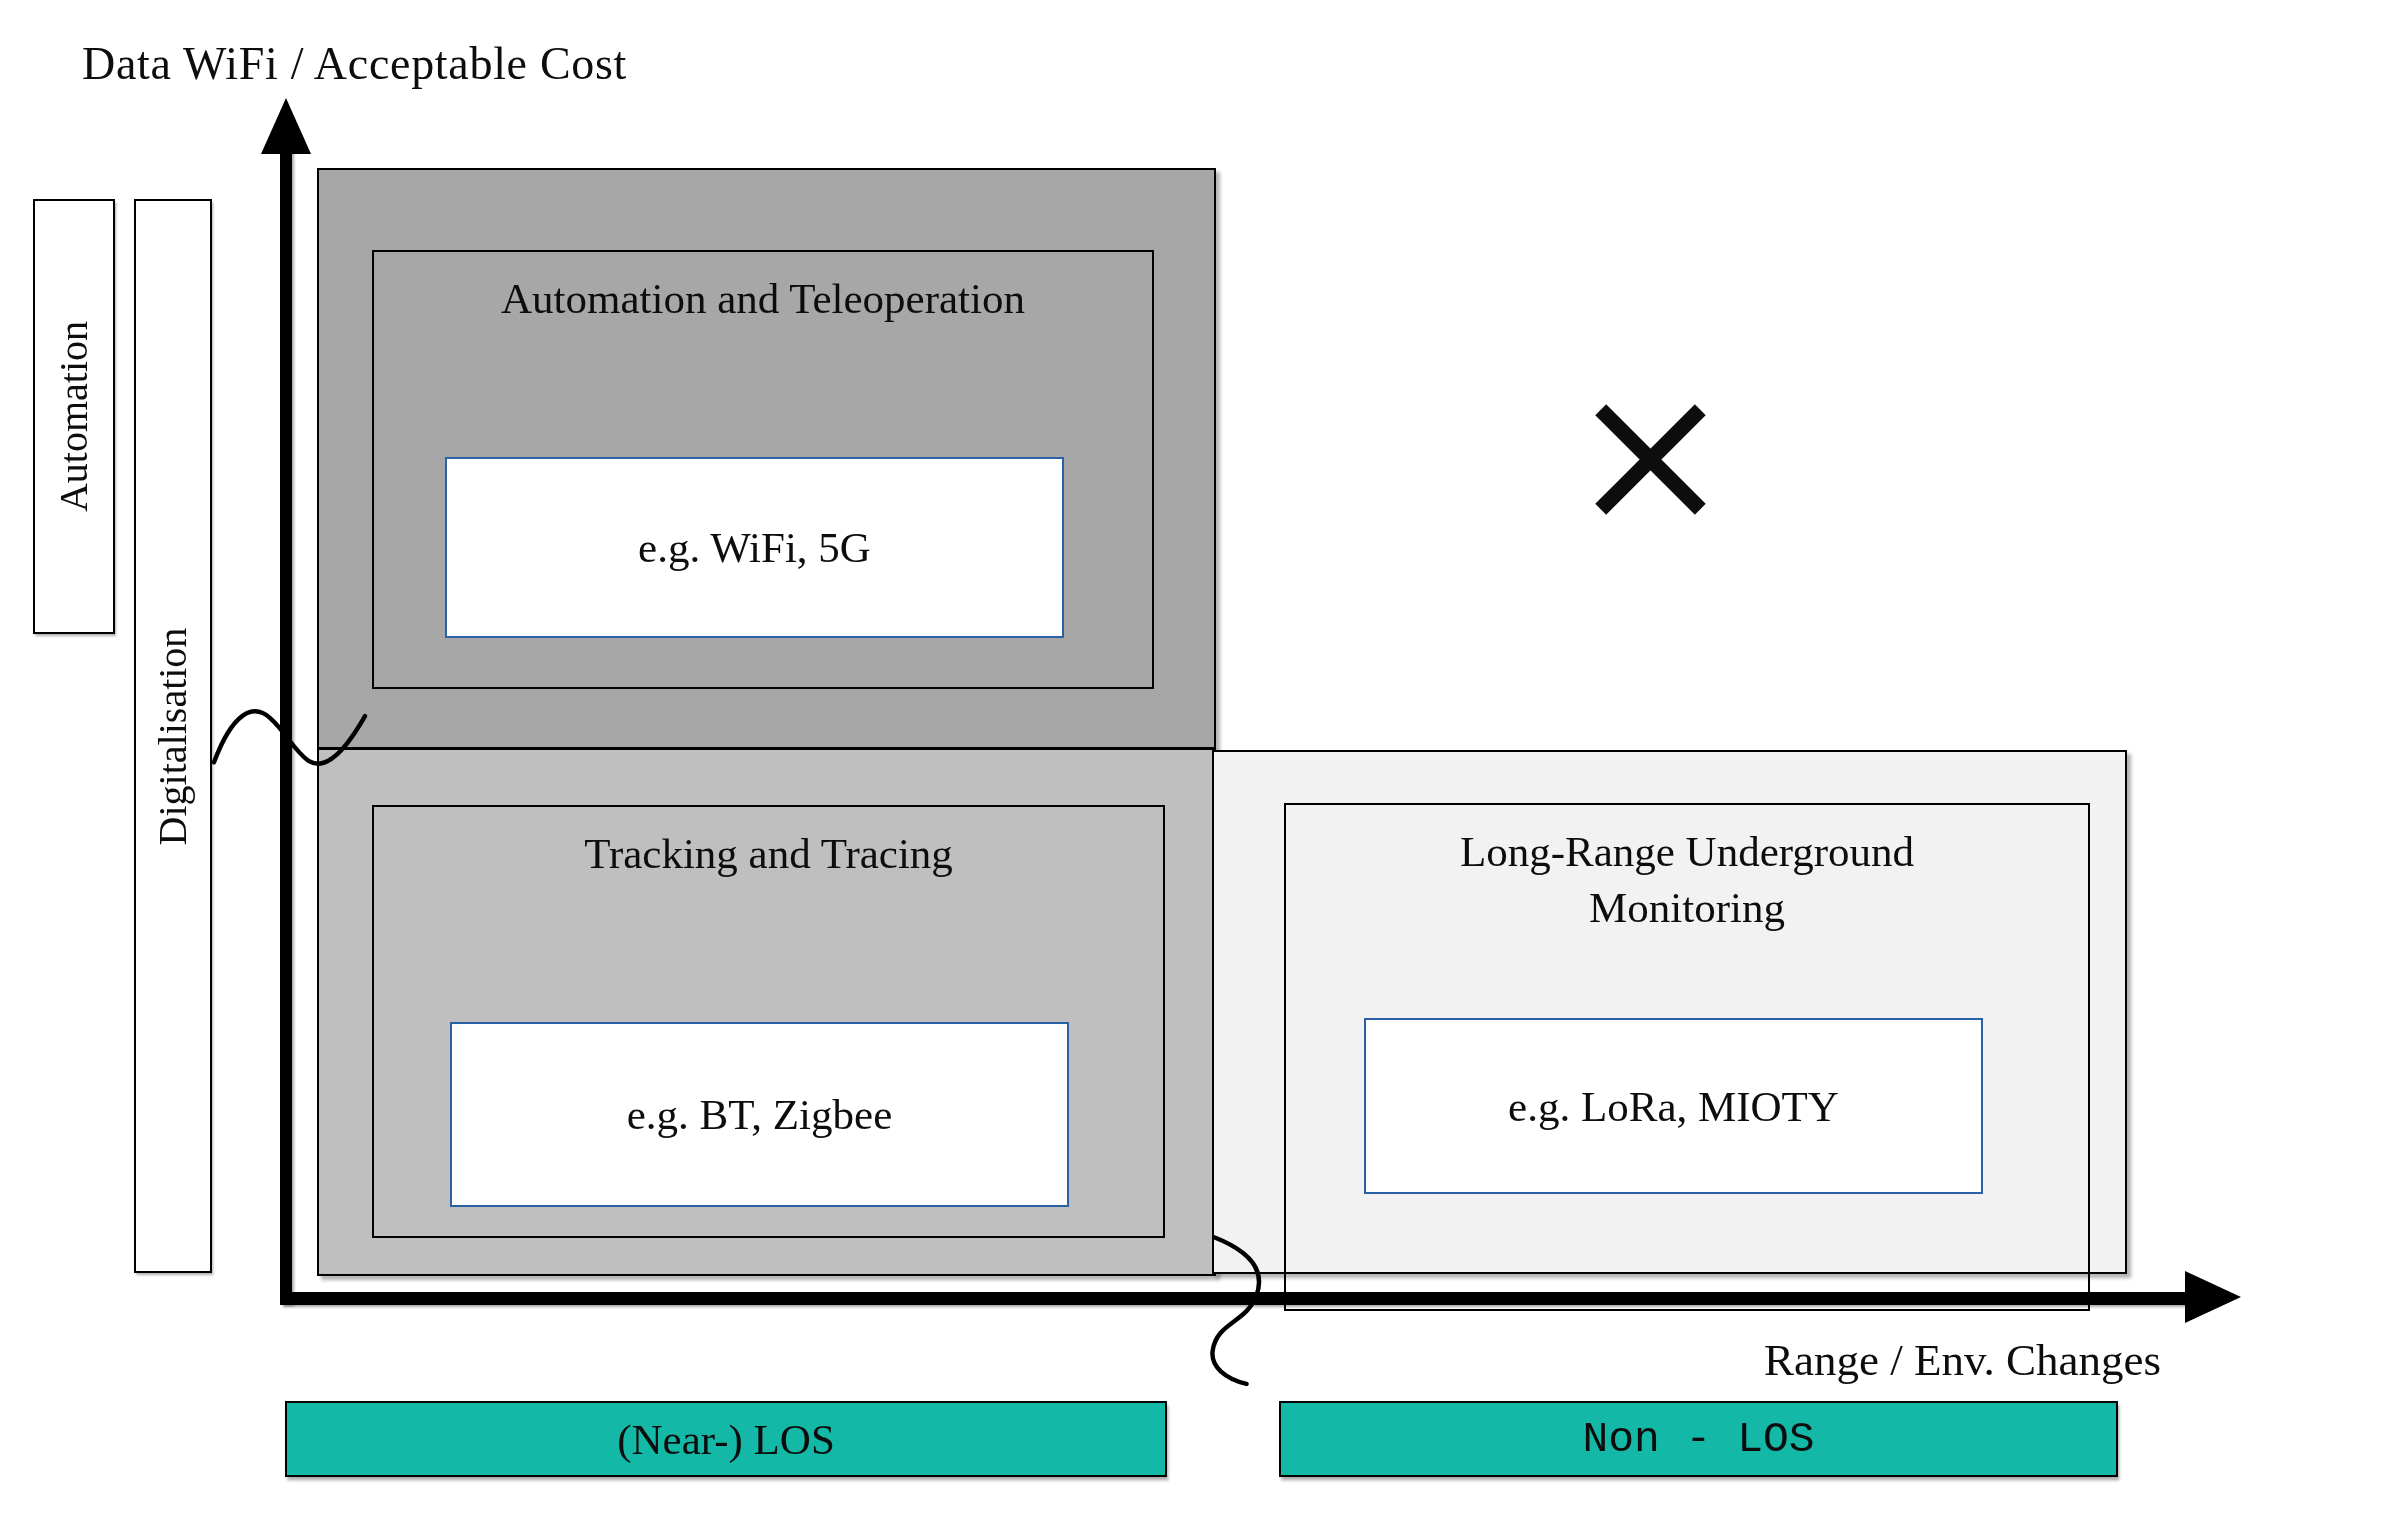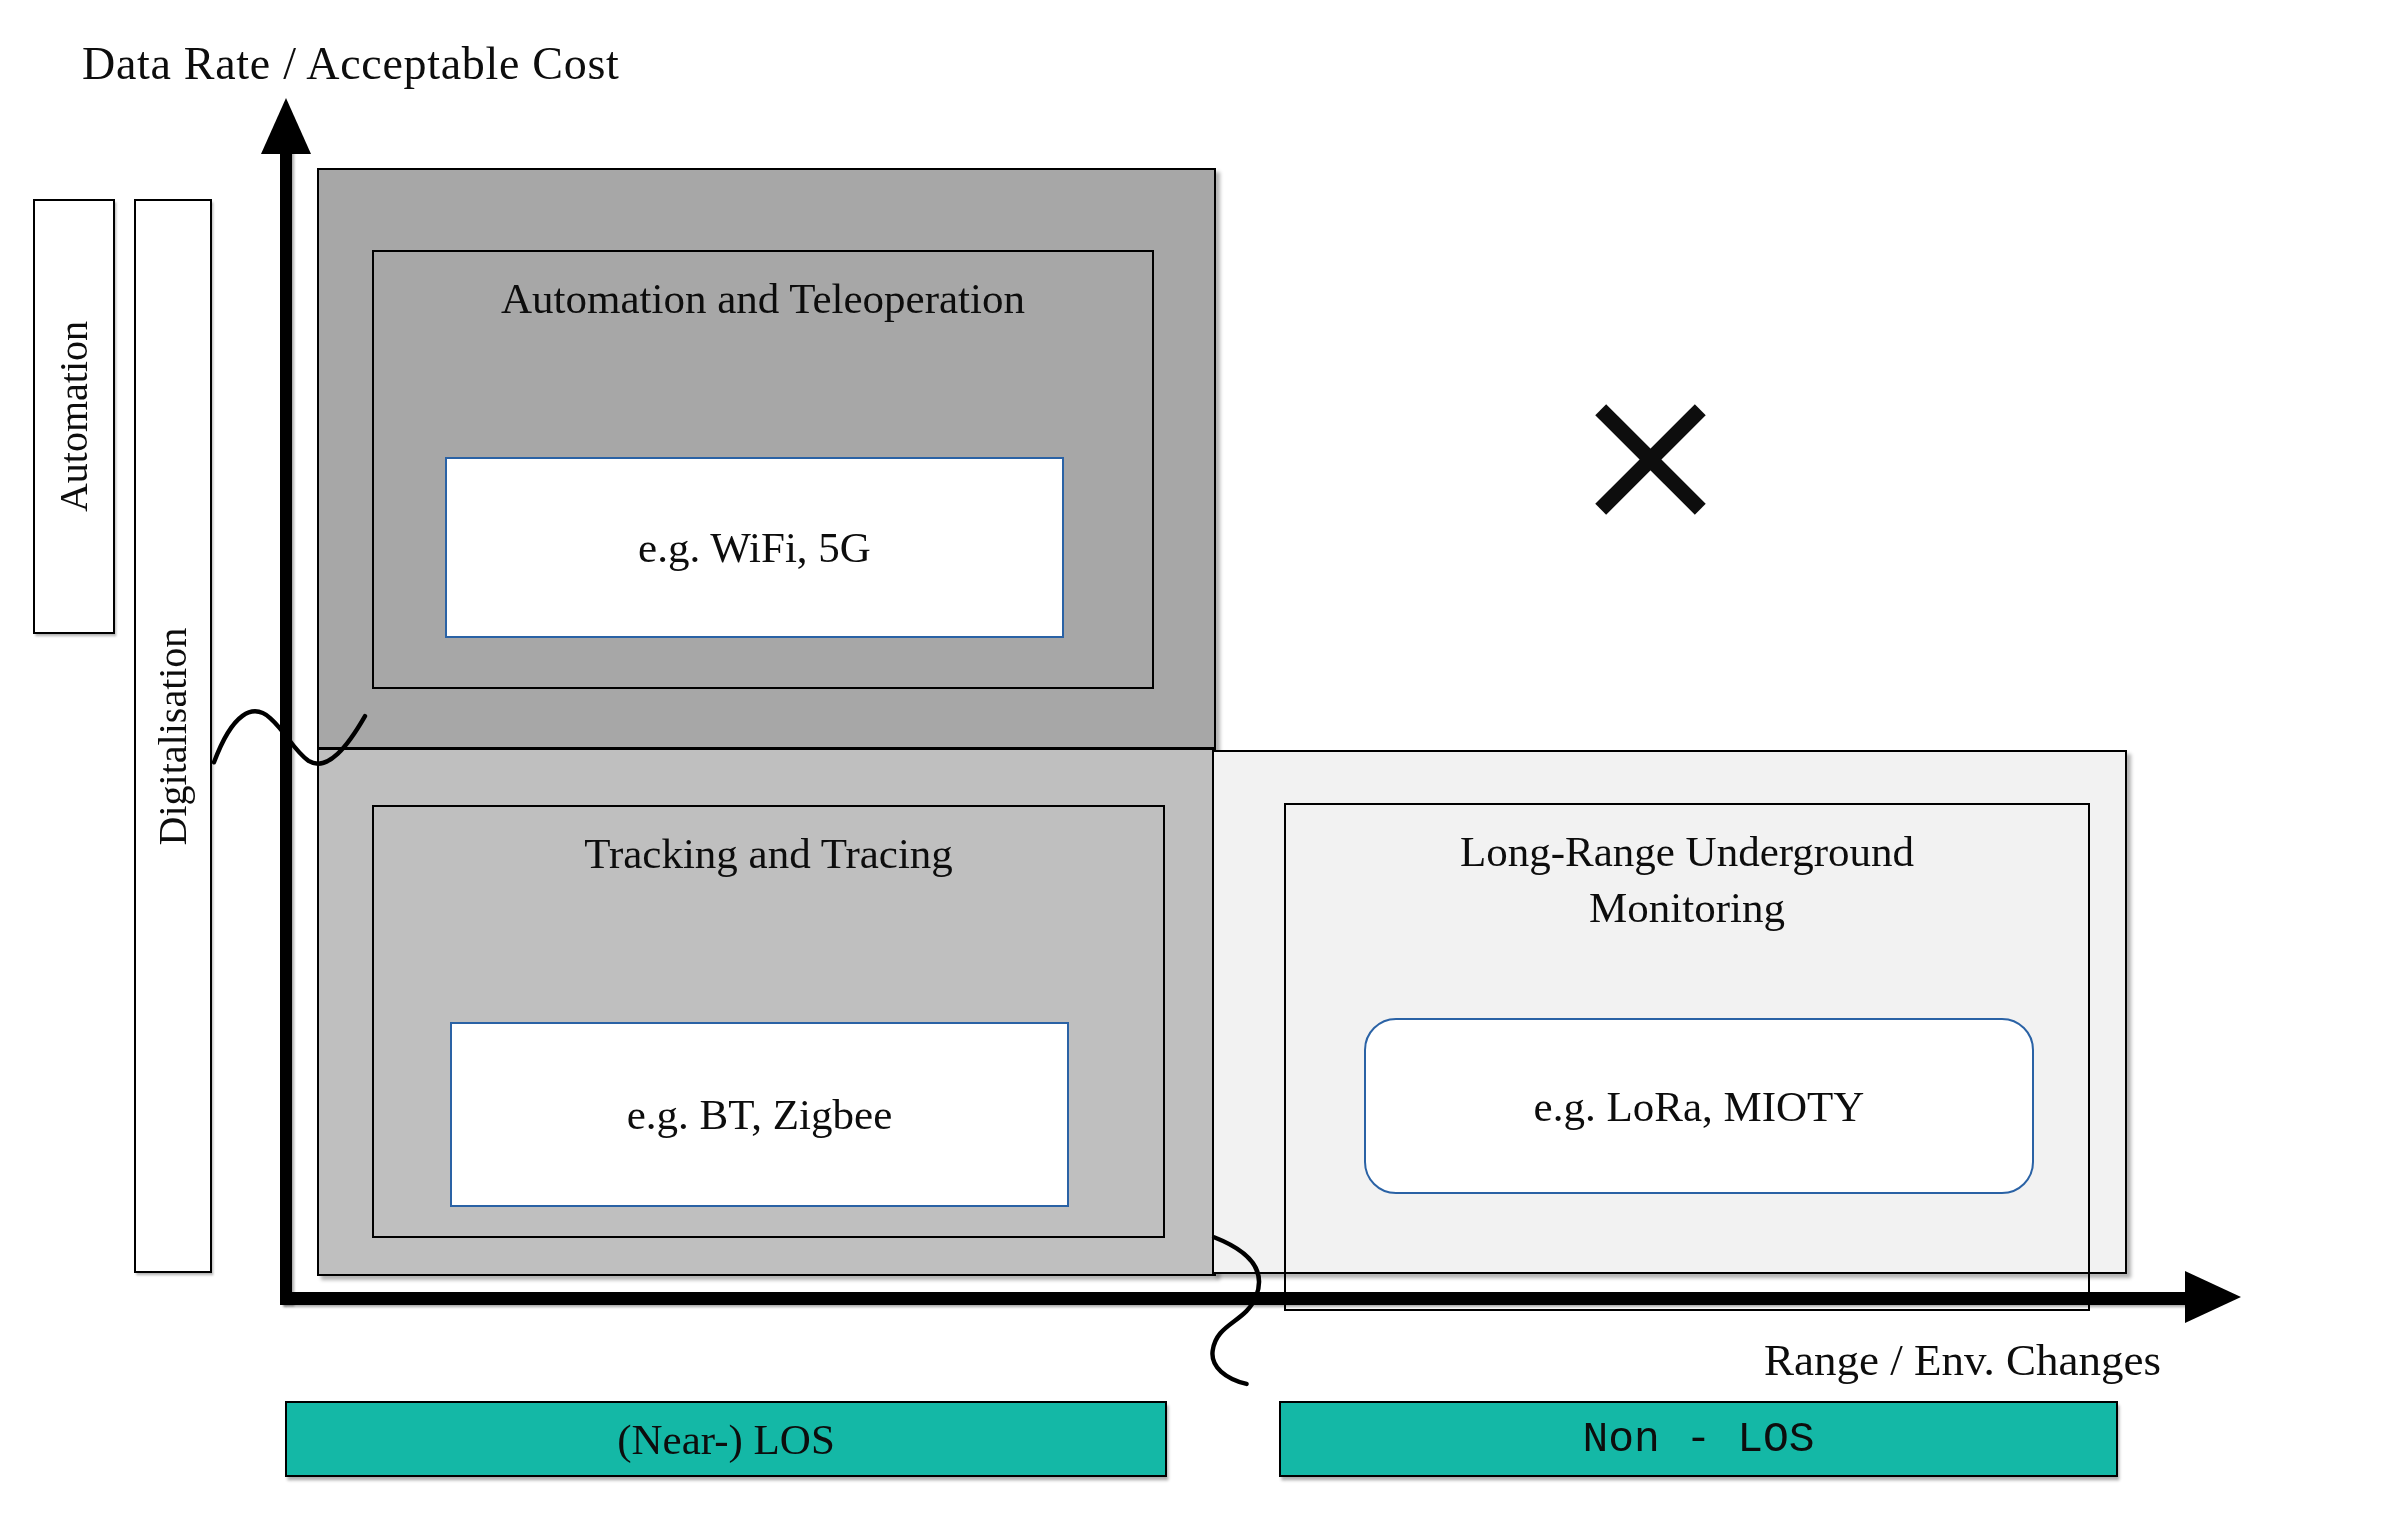--- a/index.html
+++ b/index.html
@@ -107,21 +107,21 @@
     border: 2.9px solid #2A62A5;
     z-index: 3;
     display: flex;
     align-items: center;
     justify-content: center;
     font-size: 43px;
     white-space: nowrap;
   }
   .ex-wifi { left: 445px;  top: 457px;  width: 619px; height: 181px; }
   .ex-bt   { left: 450px;  top: 1022px; width: 619px; height: 185px; }
-  .ex-lora { left: 1364px; top: 1018px; width: 670px; height: 176px; border-radius: 32px; }
+  .ex-lora { left: 1364px; top: 1018px; width: 619px; height: 176px; }
 
   
   .los-box {
     background: #14b8a6;
     border: 2.9px solid #000;
     box-shadow: 2.2px 3.7px 2.9px rgba(0,0,0,0.32);
     display: flex;
     align-items: center;
     justify-content: center;
     font-size: 43px;
@@ -134,21 +134,21 @@
   .x-mark { left: 1589px; top: 398px; width: 123px; height: 123px; z-index: 2; }
   .squiggle-left   { left: 203px;  top: 694px;  width: 173px; height: 78px; z-index: 6; }
   .squiggle-bottom { left: 1192px; top: 1227px; width: 87px; height: 168px; z-index: 6; }
   svg { display: block; overflow: visible; }
 </style>
 </head>
 <body>
 
 <div class="canvas">
 
-  <div class="abs y-axis-title">Data Rate / Acceptable Cost</div>
+  <div class="abs y-axis-title">Data WiFi / Acceptable Cost</div>
   <div class="abs x-axis-label">Range / Env. Changes</div>
 
   <div class="abs y-axis-arrowhead"></div>
   <div class="abs y-axis-line"></div>
   <div class="abs x-axis-line"></div>
   <div class="abs x-axis-arrowhead"></div>
 
   <div class="abs side-box automation-box">
     <span class="vtext">Automation</span>
   </div>

